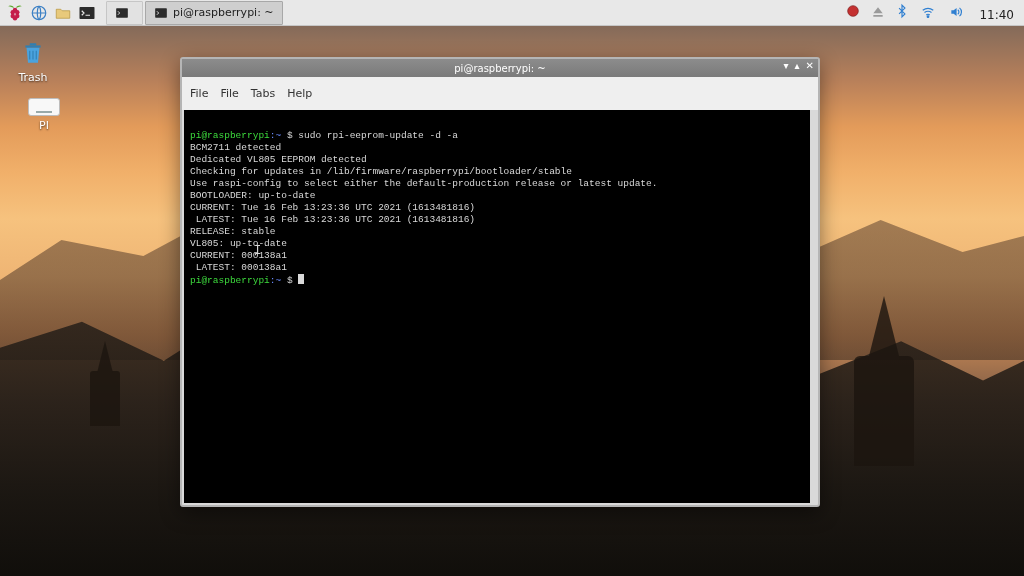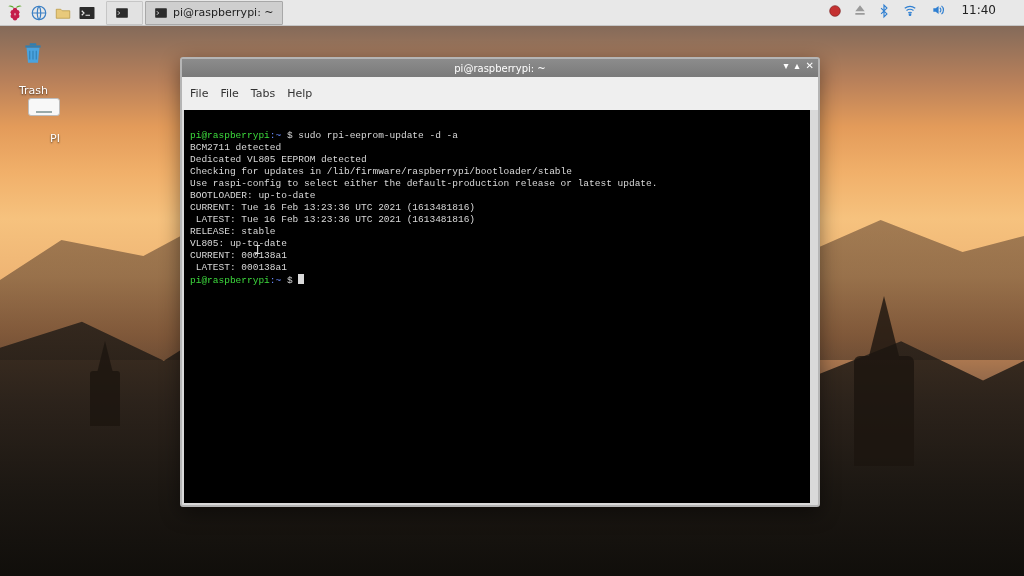--- a/index.html
+++ b/index.html
@@ -25,25 +25,25 @@
   #temple3{left:90px;bottom:150px;transform:scale(.5);transform-origin:bottom left}
 
   
   #panel{position:absolute;top:0;left:0;right:0;height:26px;background:#e8e8e8;border-bottom:1px solid #c6c6c6;display:flex;align-items:center;box-sizing:border-box;padding:0 4px;gap:2px;z-index:50}
   .pbtn{height:22px;min-width:22px;display:flex;align-items:center;justify-content:center;border-radius:2px}
   .pbtn svg{display:block}
   .tasks{display:flex;align-items:center;gap:2px;margin-left:6px}
   .task{height:22px;display:flex;align-items:center;gap:5px;padding:0 8px;border:1px solid #c6c6c6;border-radius:1px;background:#e2e2e2;font-size:11px}
   .task.active{background:#cfcfcf;border-color:#a8a8a8}
   .spacer{flex:1}
-  .tray{display:flex;align-items:flex-start;gap:10px;margin-right:24px}
+  .tray{display:flex;align-items:flex-end;gap:10px;margin-right:6px}
   .clock{font-size:12px;margin-left:4px}
 
   
-  .dicon{position:absolute;display:flex;flex-direction:column;align-items:flex-end;gap:16px;color:#fff;text-shadow:0 1px 2px rgba(0,0,0,.7);font-size:11px}
+  .dicon{position:absolute;display:flex;flex-direction:column;align-items:center;gap:3px;color:#fff;text-shadow:0 1px 2px rgba(0,0,0,.7);font-size:11px}
   #dicon-trash{top:38px;left:18px}
   #dicon-drive{top:92px;left:28px}
   .trash-c{width:30px;height:30px;display:flex;align-items:center;justify-content:center}
   .drive-c{width:30px;height:16px;background:#f8f8f8;border:1px solid #bdbdbd;border-radius:3px;position:relative;margin-top:6px}
   .drive-c::after{content:"";position:absolute;bottom:2px;left:50%;transform:translateX(-50%);width:16px;height:2px;background:#9aa}
 
   
   #win{position:absolute;left:180px;top:57px;width:636px;height:446px;background:#d9d9d9;border:2px solid #b5b5b5;border-radius:3px;box-shadow:0 6px 20px rgba(0,0,0,.45);display:flex;flex-direction:column;z-index:30}
   #titlebar{height:18px;background:linear-gradient(#8c8c8c,#7a7a7a);display:flex;align-items:center;justify-content:center;position:relative;color:#fff;font-size:10px}
   #winbtns{position:absolute;right:4px;top:2px;display:flex;gap:6px}

